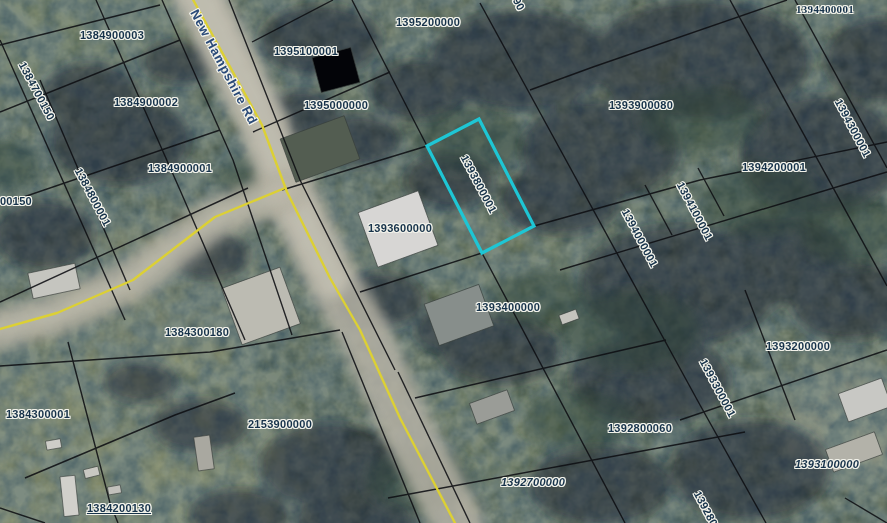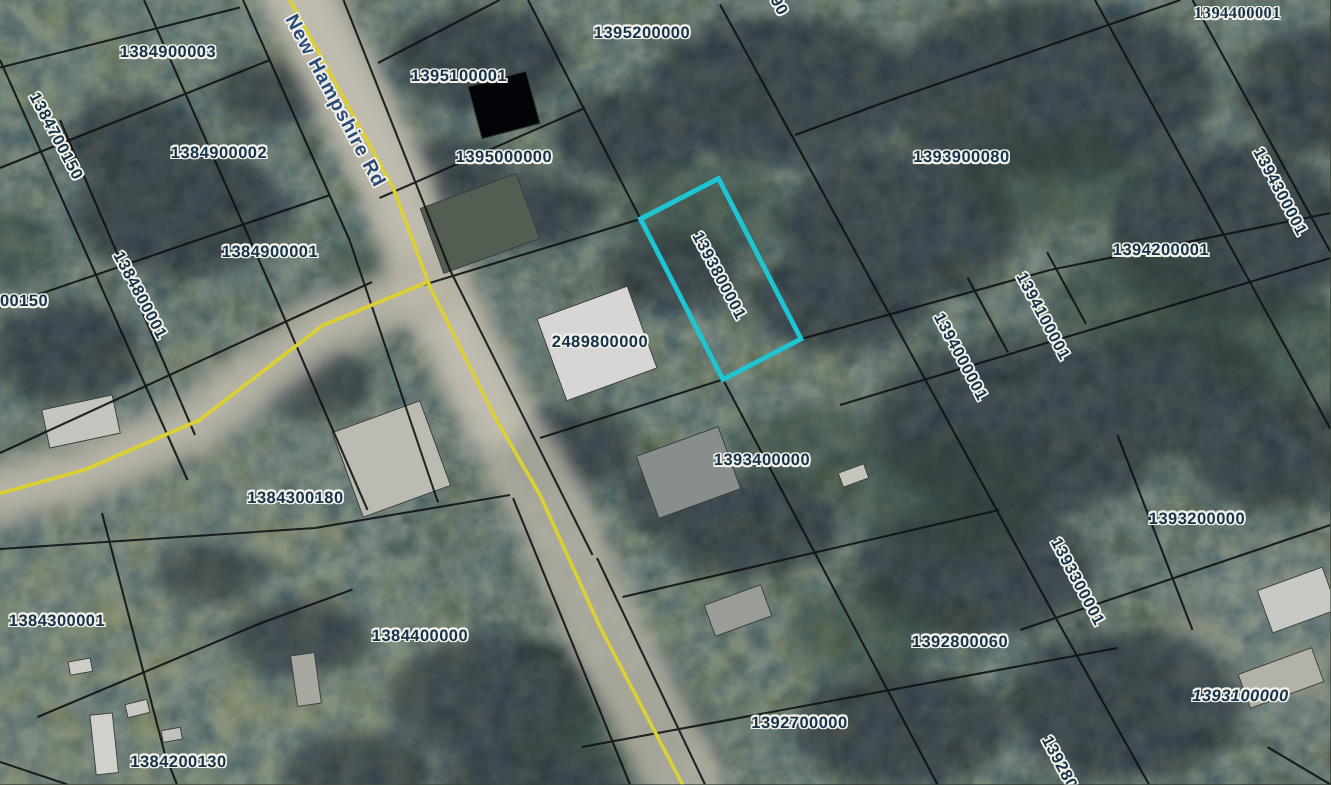--- a/index.html
+++ b/index.html
@@ -179,36 +179,36 @@
 
   <div id="labels">
       <div class="lbl" style="transform: translate(112px, 35px) translate(-50%, -50%) rotate(0deg);">1384900003</div>
       <div class="lbl" style="transform: translate(146px, 102px) translate(-50%, -50%) rotate(0deg); text-align: right;">1384900002</div>
       <div class="lbl" style="transform: translate(180px, 168px) translate(-50%, -50%) rotate(0deg);">1384900001</div>
       <div class="lbl" style="transform: translate(37px, 91px) translate(-50%, -50%) rotate(62deg);">1384700150</div>
       <div class="lbl" style="transform: translate(93px, 197px) translate(-50%, -50%) rotate(62deg);">1384800001</div>
       <div class="lbl" style="transform: translate(16px, 201px) translate(-50%, -50%) rotate(0deg);">00150</div>
       <div class="lbl" style="transform: translate(197px, 332px) translate(-50%, -50%) rotate(0deg);">1384300180</div>
       <div class="lbl" style="transform: translate(38px, 414px) translate(-50%, -50%) rotate(0deg);">1384300001</div>
-      <div class="lbl" style="transform: translate(280px, 424px) translate(-50%, -50%) rotate(0deg);">1384400000</div>
-      <div class="lbl" style="transform: translate(119px, 508px) translate(-50%, -50%) rotate(0deg);">1384200130</div>
+      <div class="lbl" style="transform: translate(280px, 424px) translate(-50%, -50%) rotate(0deg);">2153900000</div>
+      <div class="lbl" style="transform: translate(119px, 508px) translate(-50%, -50%) rotate(0deg); text-decoration: underline;">1384200130</div>
       <div class="lbl" style="transform: translate(306px, 51px) translate(-50%, -50%) rotate(0deg);">1395100001</div>
       <div class="lbl" style="transform: translate(336px, 105px) translate(-50%, -50%) rotate(0deg);">1395000000</div>
       <div class="lbl" style="transform: translate(428px, 22px) translate(-50%, -50%) rotate(0deg);">1395200000</div>
       <div class="lbl" style="transform: translate(519px, 4px) translate(-50%, -50%) rotate(62deg);">90</div>
       <div class="lbl" style="transform: translate(641px, 105px) translate(-50%, -50%) rotate(0deg);">1393900080</div>
       <div class="lbl" style="transform: translate(825px, 9px) translate(-50%, -50%) rotate(0deg); font-family: Liberation Serif, serif;">1394400001</div>
       <div class="lbl" style="transform: translate(853px, 128px) translate(-50%, -50%) rotate(62deg);">1394300001</div>
       <div class="lbl" style="transform: translate(774px, 167px) translate(-50%, -50%) rotate(0deg);">1394200001</div>
       <div class="lbl" style="transform: translate(695px, 211px) translate(-50%, -50%) rotate(62deg);">1394100001</div>
       <div class="lbl" style="transform: translate(640px, 238px) translate(-50%, -50%) rotate(62deg);">1394000001</div>
       <div class="lbl" style="transform: translate(479px, 184px) translate(-50%, -50%) rotate(62deg);">1393800001</div>
-      <div class="lbl" style="transform: translate(400px, 228px) translate(-50%, -50%) rotate(0deg);">2489800000</div>
+      <div class="lbl" style="transform: translate(400px, 228px) translate(-50%, -50%) rotate(0deg);">1393600000</div>
       <div class="lbl" style="transform: translate(508px, 307px) translate(-50%, -50%) rotate(0deg);">1393400000</div>
       <div class="lbl" style="transform: translate(798px, 346px) translate(-50%, -50%) rotate(0deg);">1393200000</div>
       <div class="lbl" style="transform: translate(718px, 388px) translate(-50%, -50%) rotate(62deg);">1393300001</div>
       <div class="lbl" style="transform: translate(640px, 428px) translate(-50%, -50%) rotate(0deg);">1392800060</div>
       <div class="lbl" style="transform: translate(827px, 464px) translate(-50%, -50%) rotate(0deg); font-style: italic;">1393100000</div>
-      <div class="lbl" style="transform: translate(533px, 482px) translate(-50%, -50%) rotate(0deg);">1392700000</div>
+      <div class="lbl" style="transform: translate(533px, 482px) translate(-50%, -50%) rotate(0deg); font-style: italic;">1392700000</div>
       <div class="lbl" style="transform: translate(712px, 520px) translate(-50%, -50%) rotate(62deg);">1392800001</div>
       <div class="lbl road" style="transform: translate(224px, 67px) translate(-50%, -50%) rotate(62deg);">New Hampshire Rd</div>
     </div>
 </div>
 
 </body></html>

